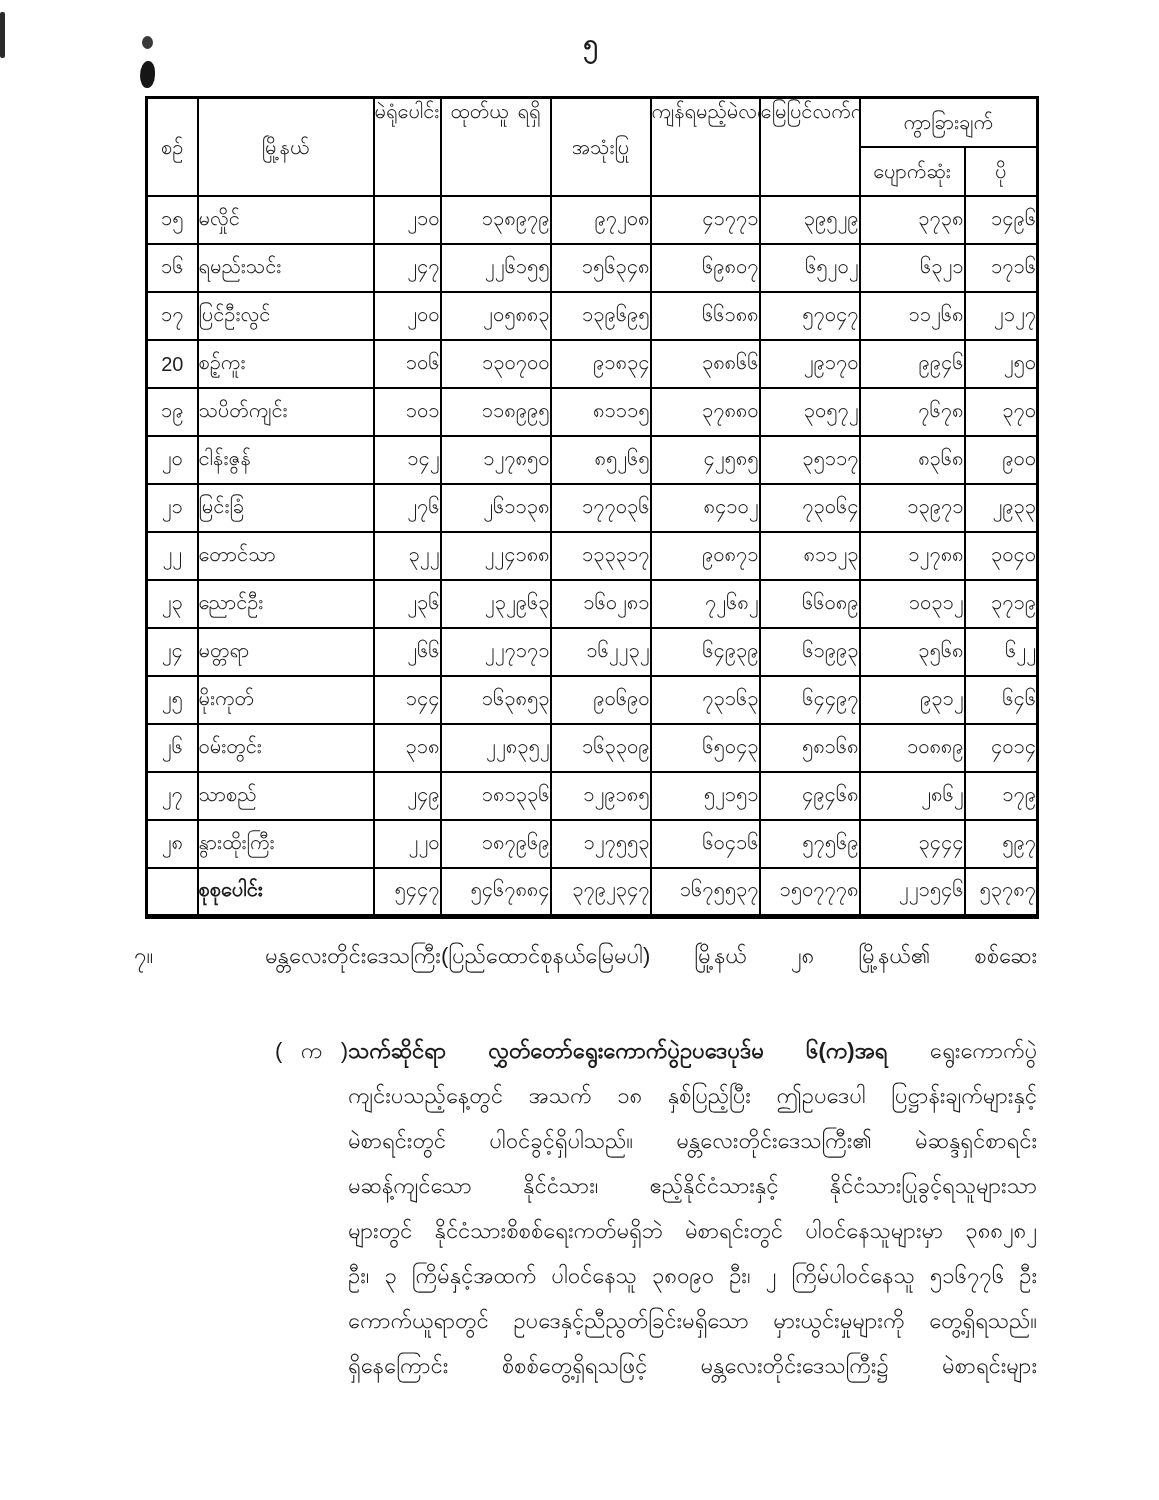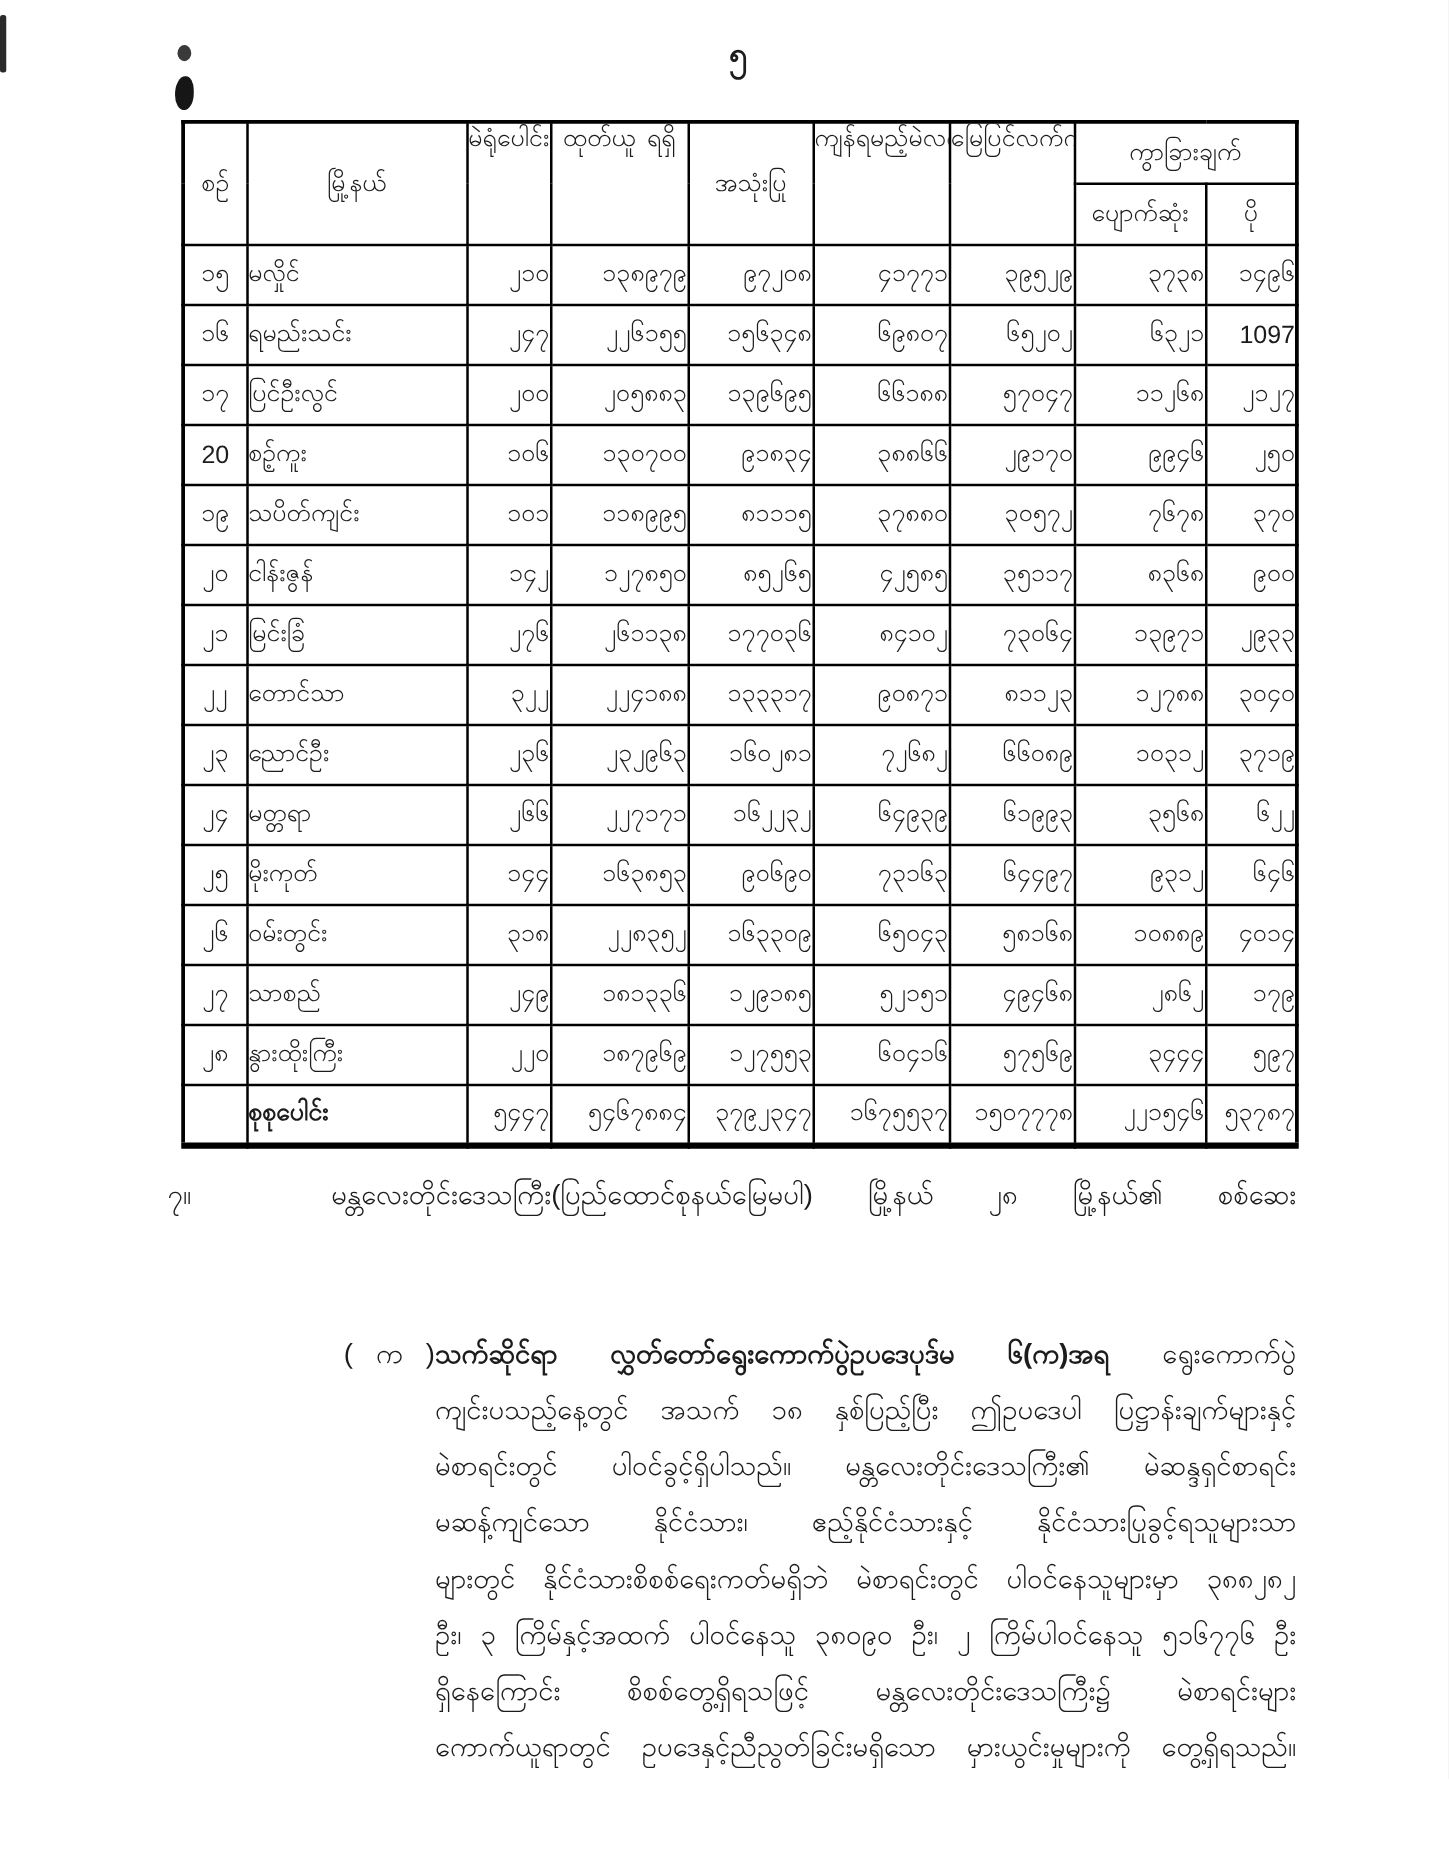--- a/index.html
+++ b/index.html
@@ -37,21 +37,21 @@
   tr.total-row td{border-top:1px solid #000000;}
   tr.total-row td.c-town{font-weight:bold;}
 
   .body-text{position:absolute;font-size:22px;line-height:1.0;}
   .para7{left:134px;top:945px;width:903px;}
   .para7 .line{height:55px;text-align:justify;text-align-last:justify;}
   .para7 .line.last{text-align:left;text-align-last:left;}
   .para7 .num-label{display:inline-block;width:131px;}
   .item-ka{left:275px;top:1040px;width:762px;}
   .item-ka .line{height:45px;padding-left:73px;text-align:justify;text-align-last:justify;}
-  .item-ka .line.first{padding-left:0;margin-top:32px;}
+  .item-ka .line.first{padding-left:0;}
   .item-ka .ka-label{display:inline-block;width:73px;}
   .bold-seg{font-weight:bold;}
 </style>
 </head>
 <body>
 
 <div class="page">
 
   <div class="edge-mark"></div>
   <div class="blob-mark"></div>
@@ -122,21 +122,21 @@
         </tr>
         <tr>
           <td class="c-serial">၁၆</td>
           <td class="c-town">ရမည်းသင်း</td>
           <td class="c-num">၂၄၇</td>
           <td class="c-num">၂၂၆၁၅၅</td>
           <td class="c-num">၁၅၆၃၄၈</td>
           <td class="c-num">၆၉၈၀၇</td>
           <td class="c-num">၆၅၂၀၂</td>
           <td class="c-num">၆၃၂၁</td>
-          <td class="c-num">1097</td>
+          <td class="c-num">၁၇၁၆</td>
         </tr>
         <tr>
           <td class="c-serial">၁၇</td>
           <td class="c-town">ပြင်ဦးလွင်</td>
           <td class="c-num">၂၀၀</td>
           <td class="c-num">၂၀၅၈၈၃</td>
           <td class="c-num">၁၃၉၆၉၅</td>
           <td class="c-num">၆၆၁၈၈</td>
           <td class="c-num">၅၇၀၄၇</td>
           <td class="c-num">၁၁၂၆၈</td>
@@ -287,17 +287,17 @@
 
   <div class="body-text item-ka">
     <div class="line first">
       <span class="ka-label">( က )</span><span class="bold-seg">သက်ဆိုင်ရာ လွှတ်တော်ရွေးကောက်ပွဲဥပဒေပုဒ်မ ၆(က)အရ</span> <span>ရွေးကောက်ပွဲ</span>
     </div>
     <div class="line">ကျင်းပသည့်နေ့တွင် အသက် ၁၈ နှစ်ပြည့်ပြီး ဤဥပဒေပါ ပြဋ္ဌာန်းချက်များနှင့်</div>
     <div class="line">မဲစာရင်းတွင် ပါဝင်ခွင့်ရှိပါသည်။ မန္တလေးတိုင်းဒေသကြီး၏ မဲဆန္ဒရှင်စာရင်း</div>
     <div class="line">မဆန့်ကျင်သော နိုင်ငံသား၊ ဧည့်နိုင်ငံသားနှင့် နိုင်ငံသားပြုခွင့်ရသူများသာ</div>
     <div class="line">များတွင် နိုင်ငံသားစိစစ်ရေးကတ်မရှိဘဲ မဲစာရင်းတွင် ပါဝင်နေသူများမှာ ၃၈၈၂၈၂</div>
     <div class="line">ဦး၊ ၃ ကြိမ်နှင့်အထက် ပါဝင်နေသူ ၃၈၀၉၀ ဦး၊ ၂ ကြိမ်ပါဝင်နေသူ ၅၁၆၇၇၆ ဦး</div>
+    <div class="line">ကောက်ယူရာတွင် ဥပဒေနှင့်ညီညွတ်ခြင်းမရှိသော မှားယွင်းမှုများကို တွေ့ရှိရသည်။</div>
     <div class="line">ရှိနေကြောင်း စိစစ်တွေ့ရှိရသဖြင့် မန္တလေးတိုင်းဒေသကြီး၌ မဲစာရင်းများ</div>
-    <div class="line">ကောက်ယူရာတွင် ဥပဒေနှင့်ညီညွတ်ခြင်းမရှိသော မှားယွင်းမှုများကို တွေ့ရှိရသည်။</div>
   </div>
 
 </div>
 
 </body></html>

